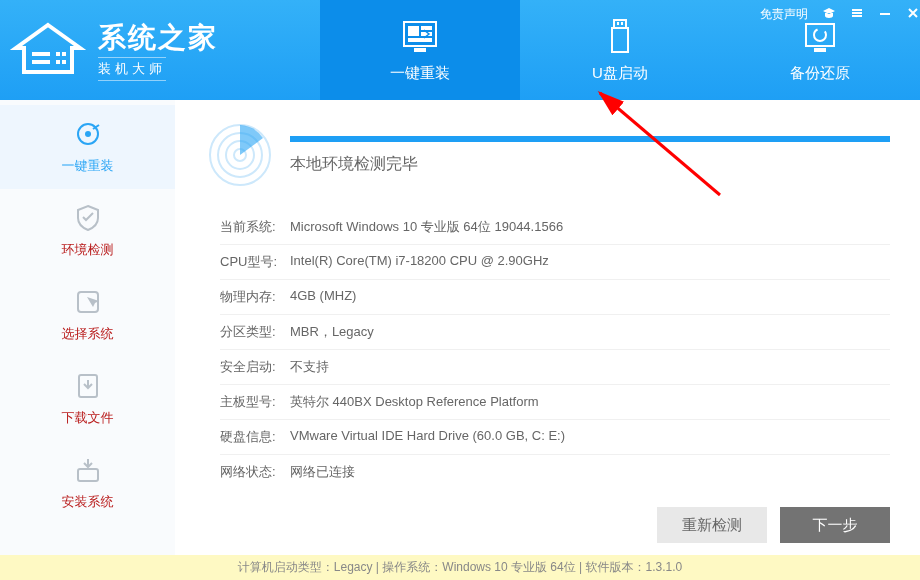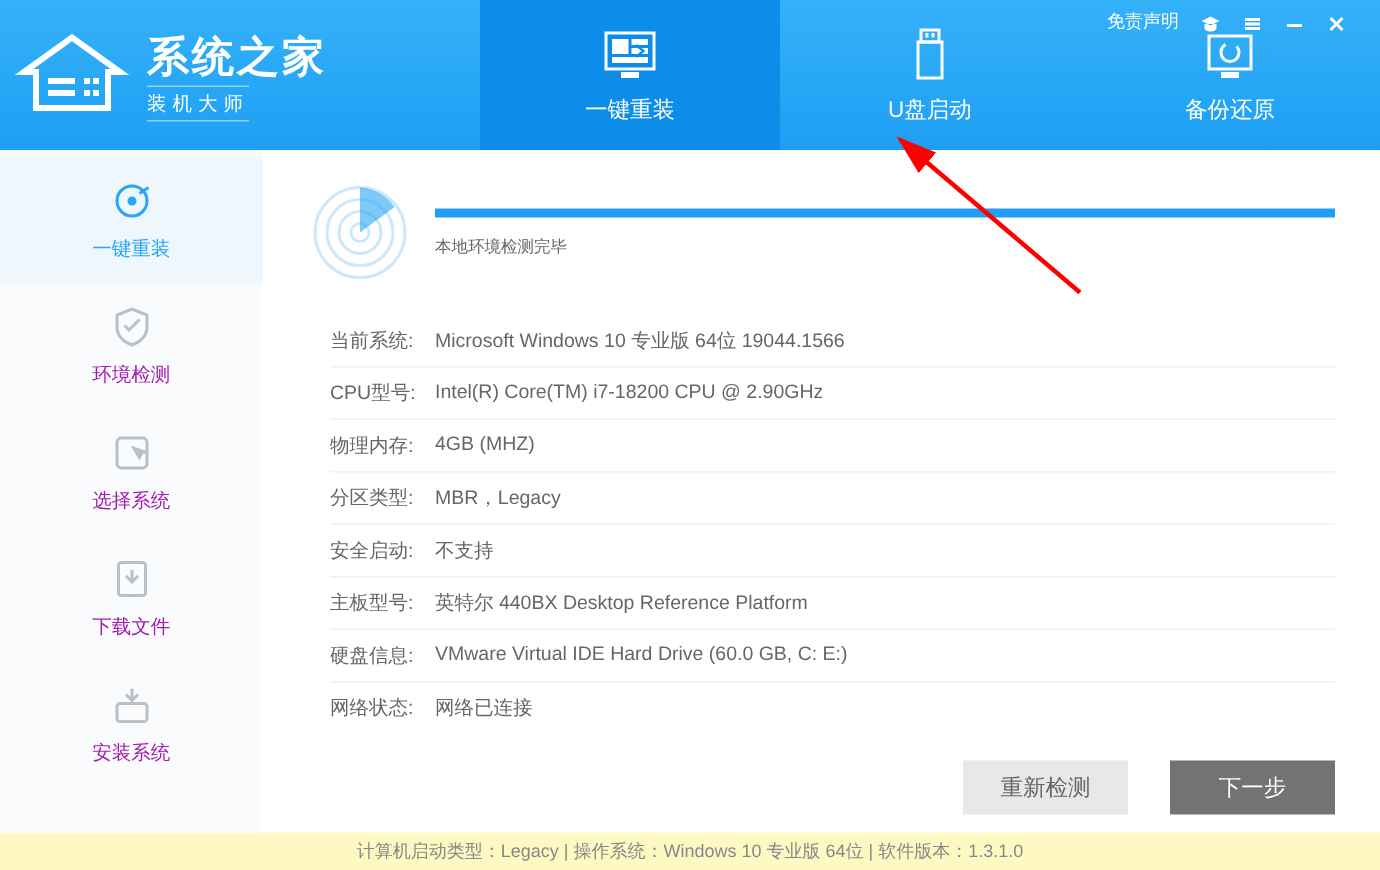--- a/index.html
+++ b/index.html
@@ -10,43 +10,43 @@
 .logo-icon { width: 80px; height: 60px; }
 .logo-text { color: #fff; margin-left: 10px; }
 .logo-title { font-size: 28px; font-weight: bold; letter-spacing: 2px; }
 .logo-sub { font-size: 13px; letter-spacing: 4px; border-top: 1px solid rgba(255,255,255,0.5); border-bottom: 1px solid rgba(255,255,255,0.5); padding: 2px 0; display: inline-block; text-align: right; }
 
 .top-tabs { display: flex; flex: 1; align-items: stretch; }
 .top-tab { flex: 1; display: flex; flex-direction: column; align-items: center; justify-content: center; color: #fff; cursor: pointer; gap: 8px; font-size: 15px; }
 .top-tab.active { background: #0c8dea; }
 .top-tab svg { width: 40px; height: 38px; }
 
-.title-icons { position: absolute; top: 6px; right: 22px; display: flex; align-items: flex-end; gap: 14px; color: #fff; font-size: 12px; }
+.title-icons { position: absolute; top: 6px; right: 0; display: flex; align-items: flex-start; gap: 14px; color: #fff; font-size: 12px; }
 .title-icons span, .title-icons svg { cursor: pointer; }
 
 .body { display: flex; height: 455px; }
 .sidebar { width: 175px; background: #f9fbfd; display: flex; flex-direction: column; padding-top: 5px; }
-.side-item { display: flex; flex-direction: column; align-items: center; padding: 14px 0; color: #a21caf; cursor: pointer; gap: 8px; font-size: 13px; }
+.side-item { display: flex; flex-direction: column; align-items: center; padding: 14px 0; color: #b91c1c; cursor: pointer; gap: 8px; font-size: 13px; }
 .side-item.active { background: #eef6fe; color: #2aa5f5; }
 .side-item svg { width: 30px; height: 30px; }
 
 .main { flex: 1; padding: 20px 30px 10px 30px; position: relative; }
 .scan-row { display: flex; align-items: center; gap: 15px; }
 .scan-circle { width: 70px; height: 70px; }
 .scan-bar { flex: 1; }
 .progress-line { height: 6px; background: #1e9ff5; }
-.scan-status { color: #666; font-size: 11px; margin-top: 12px; }
+.scan-status { color: #666; font-size: 16px; margin-top: 12px; }
 
 .info-table { margin-top: 20px; padding-left: 15px; }
 .info-row { display: flex; padding: 8px 0; border-bottom: 1px solid #f0f0f0; font-size: 13px; color: #555; }
 .info-row:last-child { border-bottom: none; }
 .info-label { width: 70px; color: #666; }
 .info-value { color: #666; }
 
-.buttons { position: absolute; bottom: 12px; right: 30px; display: flex; gap: 28px; }
+.buttons { position: absolute; bottom: 12px; right: 30px; display: flex; gap: 13px; }
 .btn { width: 110px; height: 36px; display: flex; align-items: center; justify-content: center; font-size: 15px; cursor: pointer; }
 .btn-gray { background: #e8e8e8; color: #666; }
 .btn-blue { background: #737373; color: #fff; }
 
 .footer { height: 25px; background: #fef9c3; display: flex; align-items: center; justify-content: center; font-size: 12px; color: #888; }
 
 .arrow { position: absolute; top: 85px; left: 590px; z-index: 10; pointer-events: none; }
 </style>
 </head>
 <body>

